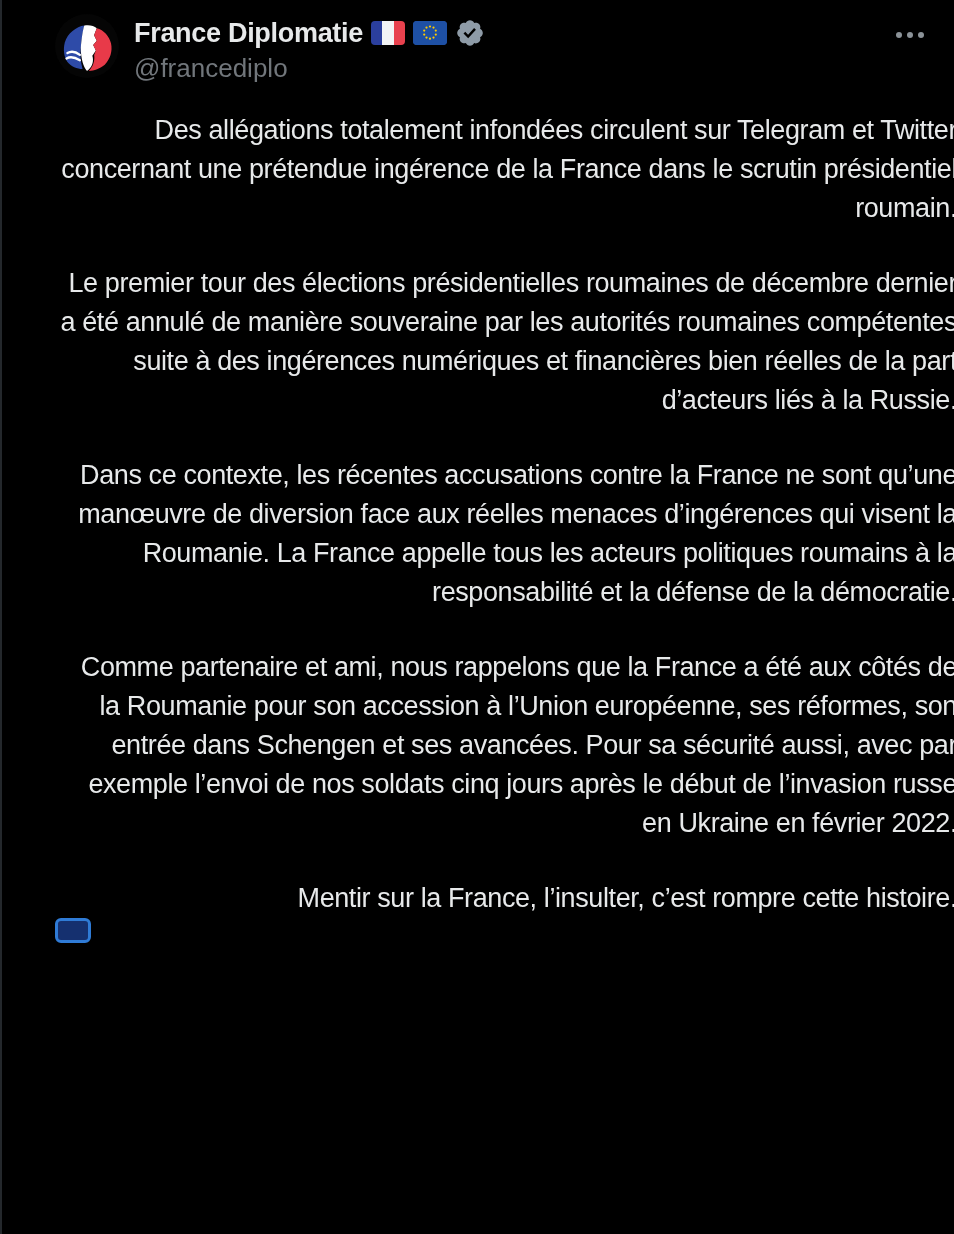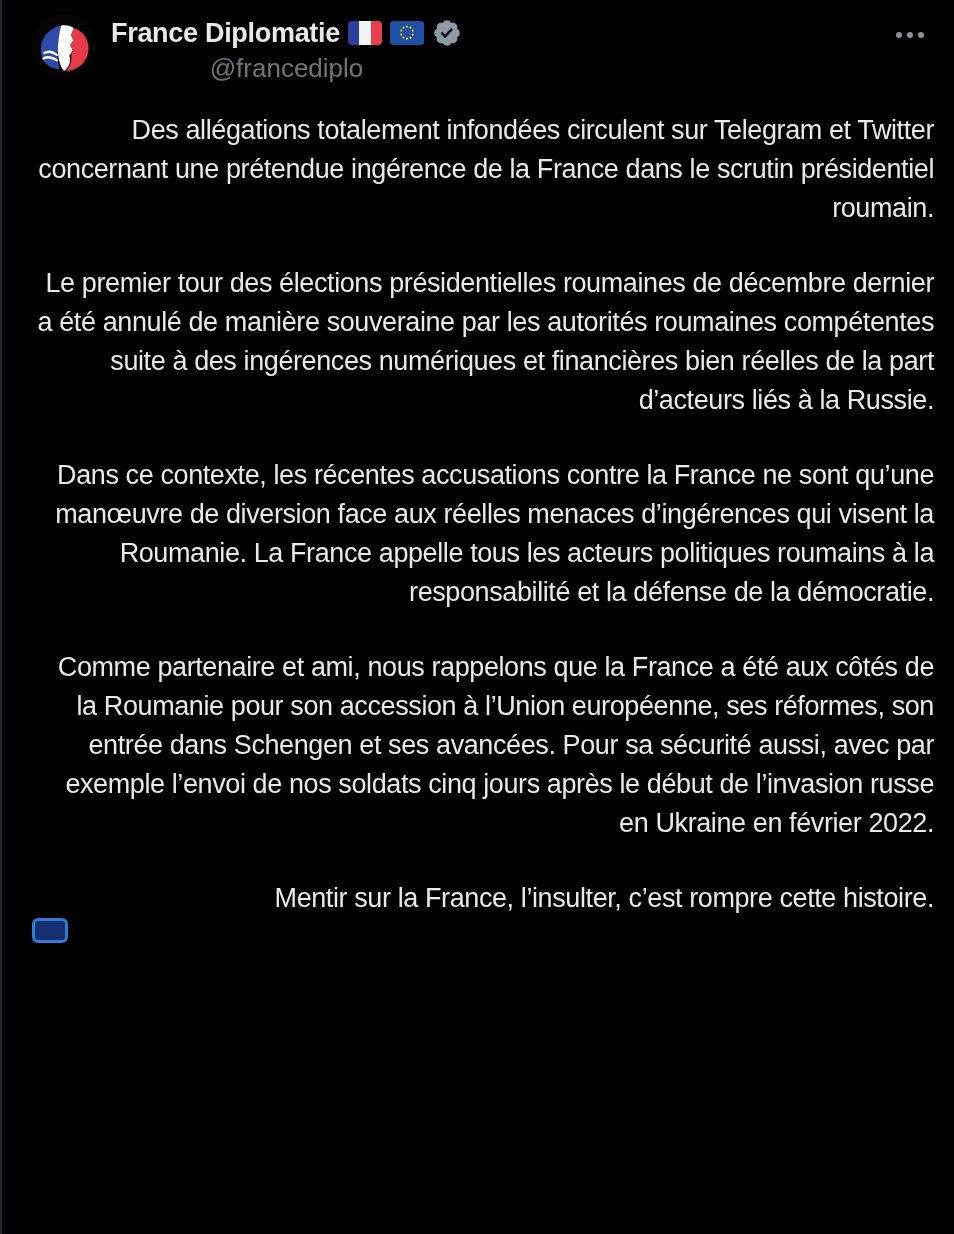--- a/index.html
+++ b/index.html
@@ -14,20 +14,21 @@
     font-family: "Liberation Sans", "DejaVu Sans", sans-serif;
     position: relative;
   }
   .page {
     width: 954px;
     height: 1234px;
     background: #000000;
     border-left: 2px solid #24282c;
     box-sizing: border-box;
     position: relative;
+    padding-left: 23px;
   }
   
   .tweet-header {
     display: flex;
     align-items: flex-start;
     padding: 14px 22px 0 30px;
     position: relative;
   }
   .avatar {
     width: 64px;
@@ -70,21 +71,20 @@
   .flag-eu { background: #1e50a5; }
   .flag-eu svg { display: block; width: 34px; height: 24px; }
   .verified-badge { width: 30px; height: 30px; flex: 0 0 auto; cursor: pointer; }
   .verified-badge svg { display: block; width: 30px; height: 30px; }
   .handle {
     margin-top: 4px;
     color: #71767b;
     font-size: 26px;
     line-height: 30px;
     cursor: pointer;
-    text-align: center;
   }
   .more-btn {
     position: absolute;
     top: 26px;
     right: 24px;
     display: flex;
     gap: 5px;
     padding: 6px;
     cursor: pointer;
   }

